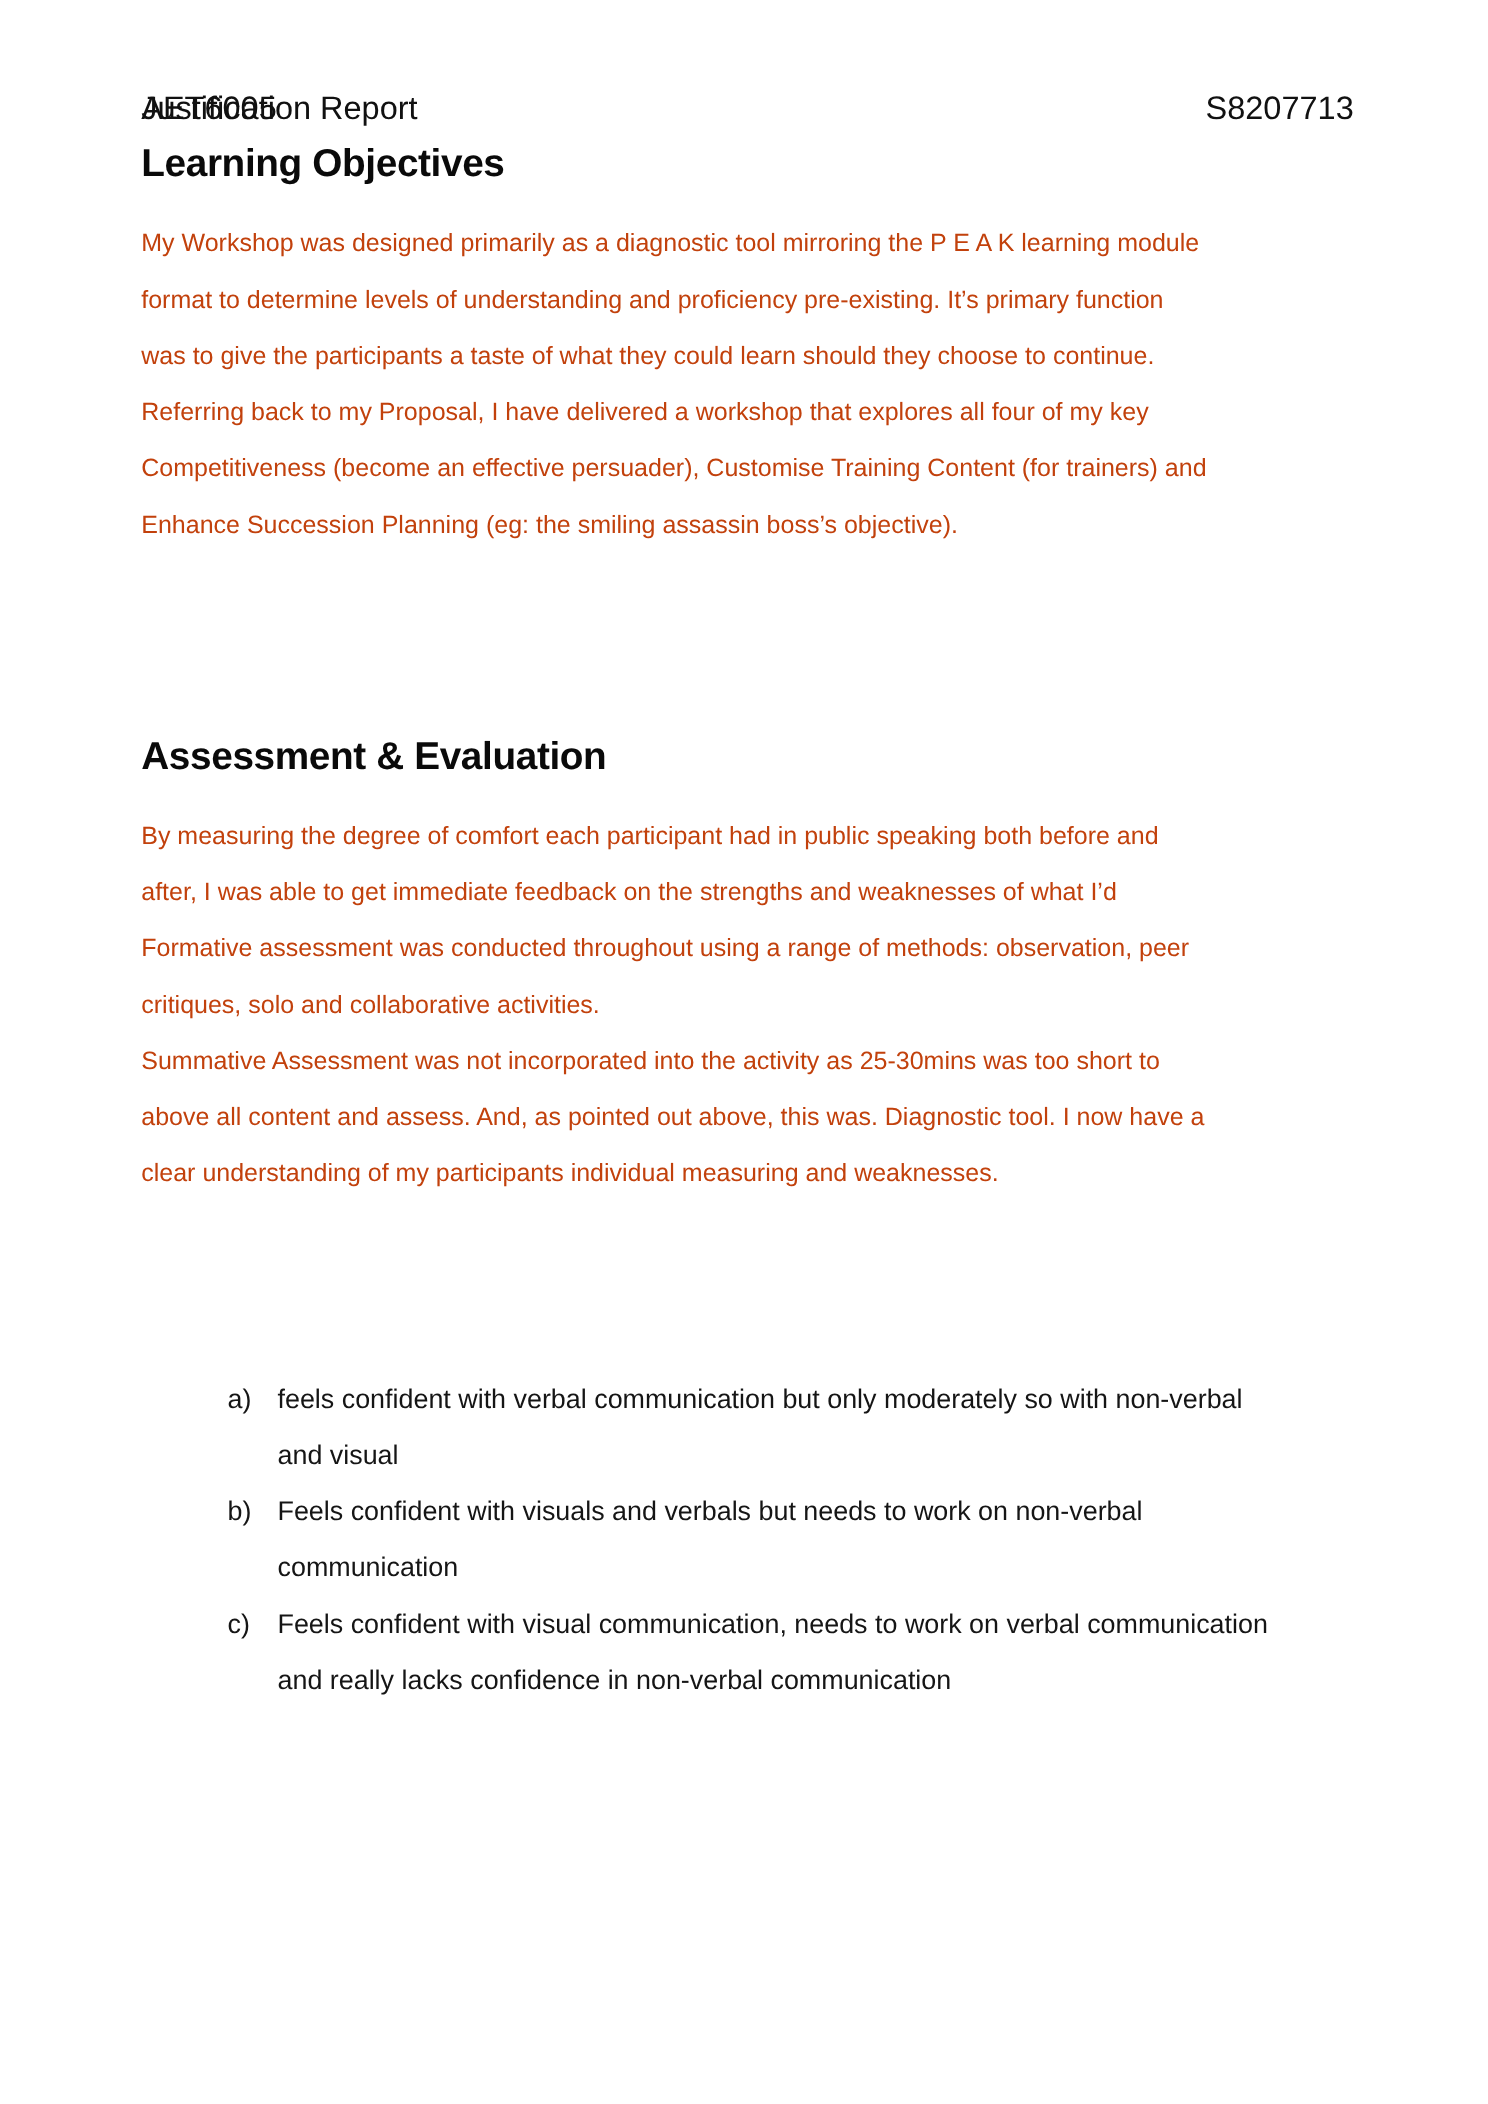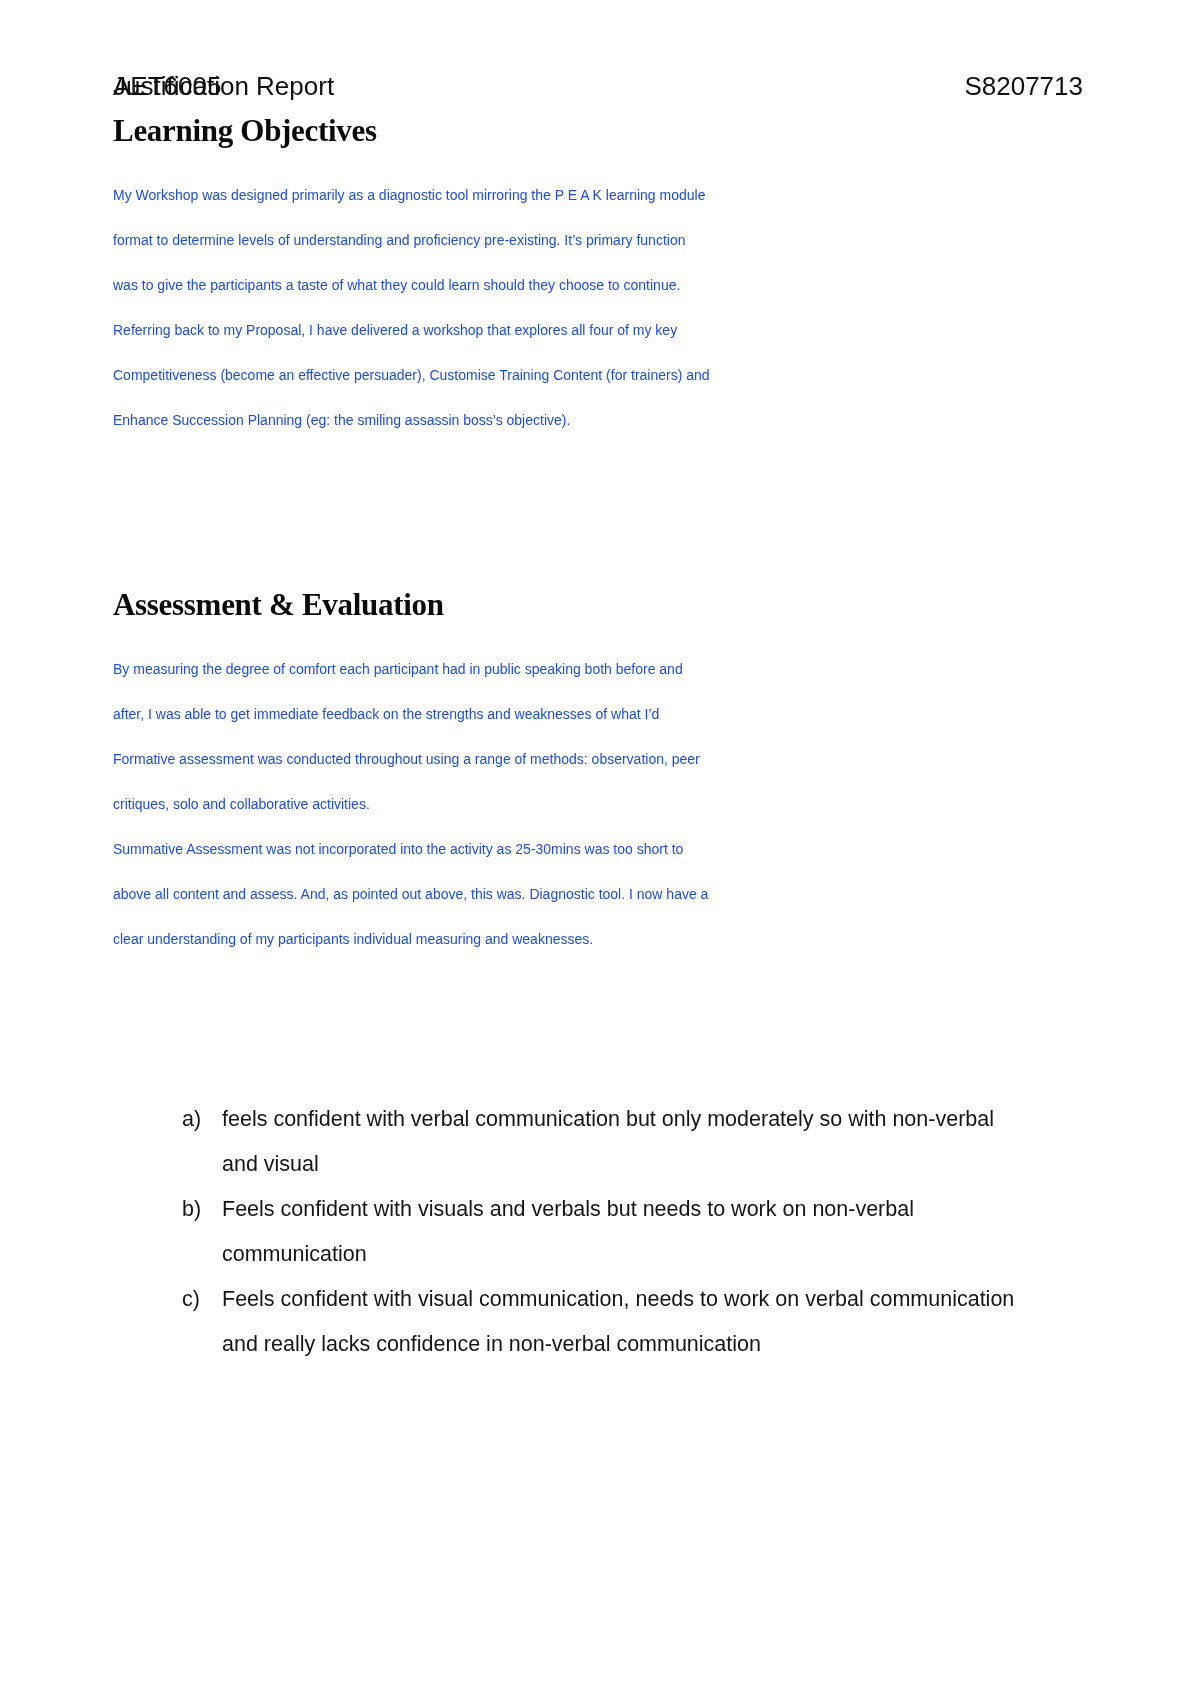--- a/index.html
+++ b/index.html
@@ -26,35 +26,35 @@
       color: #111;
     }
     .page-header .hdr-left { position: absolute; left: 0; top: 0; }
     .page-header .hdr-center { position: absolute; left: 0; right: 0; top: 0; }
     .page-header .hdr-right { position: absolute; right: 0; top: 0; }
 
     .section-title {
       position: absolute;
       left: 113px;
       margin: 0;
-      font-family: Liberation Serif, serif;
+      font-family: Liberation Sans, sans-serif;
       font-weight: bold;
       font-size: 31px;
       letter-spacing: -0.3px;
       color: #0a0a0a;
     }
     .body-text {
       position: absolute;
       left: 113px;
       width: 975px;
       margin: 0;
       font-family: "Liberation Sans", sans-serif;
-      font-size: 14px;
+      font-size: 20px;
       line-height: 45px;
-      color: #1d4ed8;
+      color: #c2410c;
     }
     .body-text .line { display: block; white-space: nowrap; }
 
     .item-list {
       position: absolute;
       left: 182px;
       width: 900px;
       margin: 0;
       padding: 0;
       list-style: none;

